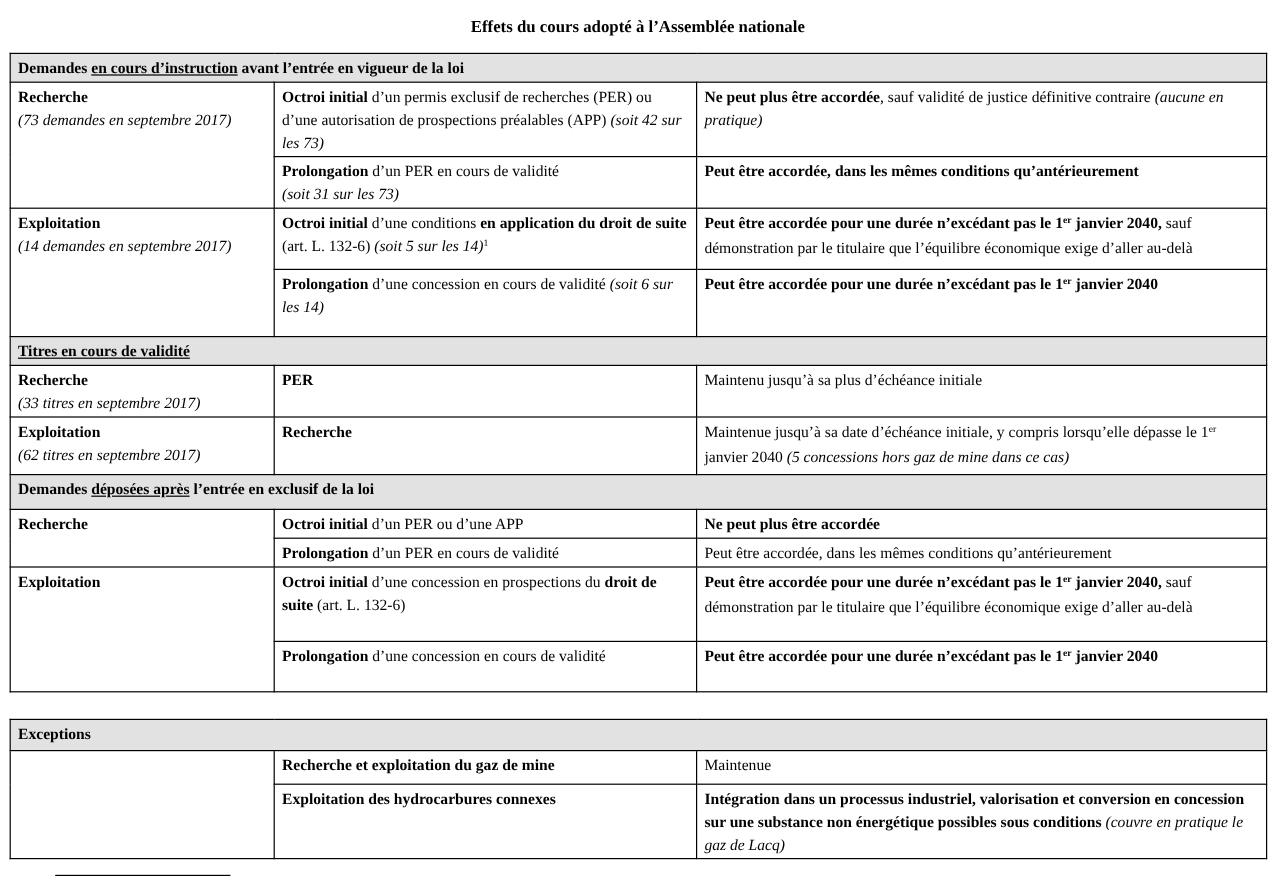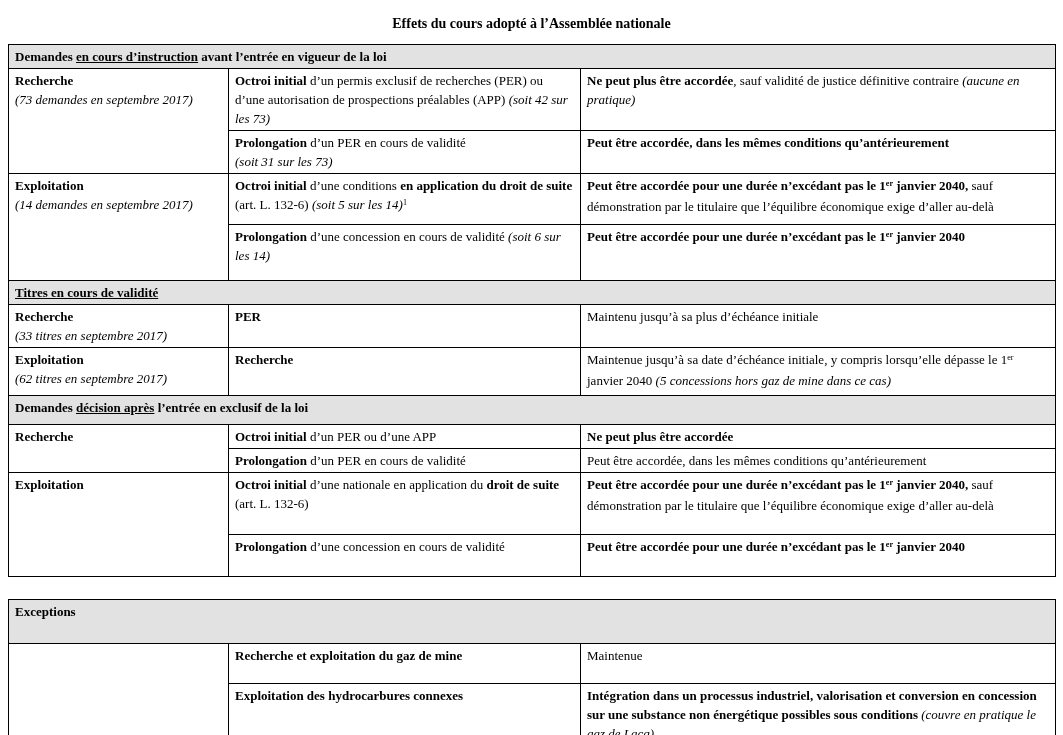--- a/index.html
+++ b/index.html
@@ -76,56 +76,56 @@
       <td><span class="b">PER</span></td>
       <td><span>Maintenu jusqu’à sa plus d’échéance initiale</span></td>
     </tr>
     <tr style="height:48px">
       <td><span class="b">Exploitation</span><span class="i">
 (62 titres en septembre 2017)</span></td>
       <td><span class="b">Recherche</span></td>
       <td><span>Maintenue jusqu’à sa date d’échéance initiale, y compris lorsqu’elle dépasse le 1</span><span class="sup">er</span><span> janvier 2040 </span><span class="i">(5 concessions hors gaz de mine dans ce cas)</span></td>
     </tr>
     <tr style="height:29px">
-      <td class="hdr" colspan="3"><span class="b">Demandes </span><span class="b u">décision après</span><span class="b"> l’entrée en exclusif de la loi</span></td>
+      <td class="hdr" colspan="3"><span class="b">Demandes </span><span class="b u">déposées après</span><span class="b"> l’entrée en exclusif de la loi</span></td>
     </tr>
     <tr style="height:21px">
       <td rowspan="2"><span class="b">Recherche</span></td>
       <td><span class="b">Octroi initial</span><span> d’un PER ou d’une APP</span></td>
       <td><span class="b">Ne peut plus être accordée</span></td>
     </tr>
     <tr style="height:21px">
       <td><span class="b">Prolongation</span><span> d’un PER en cours de validité</span></td>
       <td><span>Peut être accordée, dans les mêmes conditions qu’antérieurement</span></td>
     </tr>
     <tr style="height:62px">
       <td rowspan="2"><span class="b">Exploitation</span></td>
-      <td><span class="b">Octroi initial</span><span> d’une nationale en application du </span><span class="b">droit de suite</span><span> (art. L. 132-6)</span></td>
+      <td><span class="b">Octroi initial</span><span> d’une concession en prospections du </span><span class="b">droit de suite</span><span> (art. L. 132-6)</span></td>
       <td><span class="b">Peut être accordée pour une durée n’excédant pas le 1</span><span class="b sup">er</span><span class="b"> janvier 2040,</span><span> sauf démonstration par le titulaire que l’équilibre économique exige d’aller au-delà</span></td>
     </tr>
     <tr style="height:42px">
       <td><span class="b">Prolongation</span><span> d’une concession en cours de validité</span></td>
       <td><span class="b">Peut être accordée pour une durée n’excédant pas le 1</span><span class="b sup">er</span><span class="b"> janvier 2040</span></td>
     </tr>
   </tbody>
 </table>
 
 <div class="gap"></div>
 
 <table class="doc">
   <colgroup>
     <col style="width:220px">
       <col style="width:352px">
       <col style="width:475px">
   </colgroup>
   <tbody>
-    <tr style="height:44px">
+    <tr style="height:26px">
       <td class="hdr" colspan="3"><span class="b">Exceptions</span></td>
     </tr>
-    <tr style="height:40px">
+    <tr style="height:28px">
       <td rowspan="2"></td>
       <td><span class="b">Recherche et exploitation du gaz de mine</span></td>
       <td><span>Maintenue</span></td>
     </tr>
     <tr style="height:56px">
       <td><span class="b">Exploitation des hydrocarbures connexes</span></td>
       <td><span class="b">Intégration dans un processus industriel, valorisation et conversion en concession sur une substance non énergétique possibles sous conditions</span><span> </span><span class="i">(couvre en pratique le gaz de Lacq)</span></td>
     </tr>
   </tbody>
 </table>

